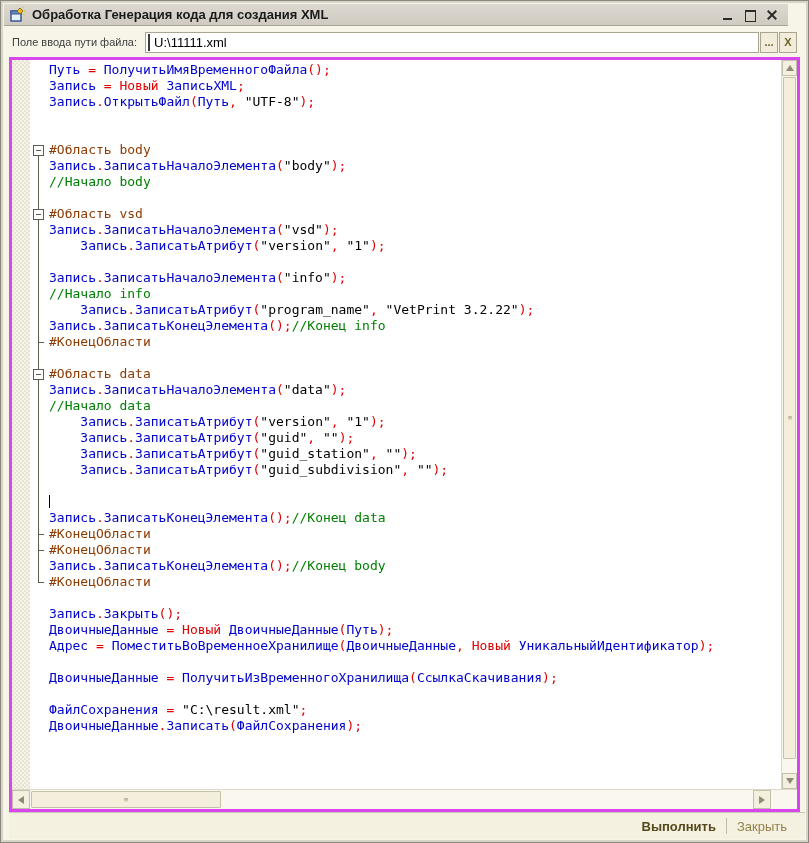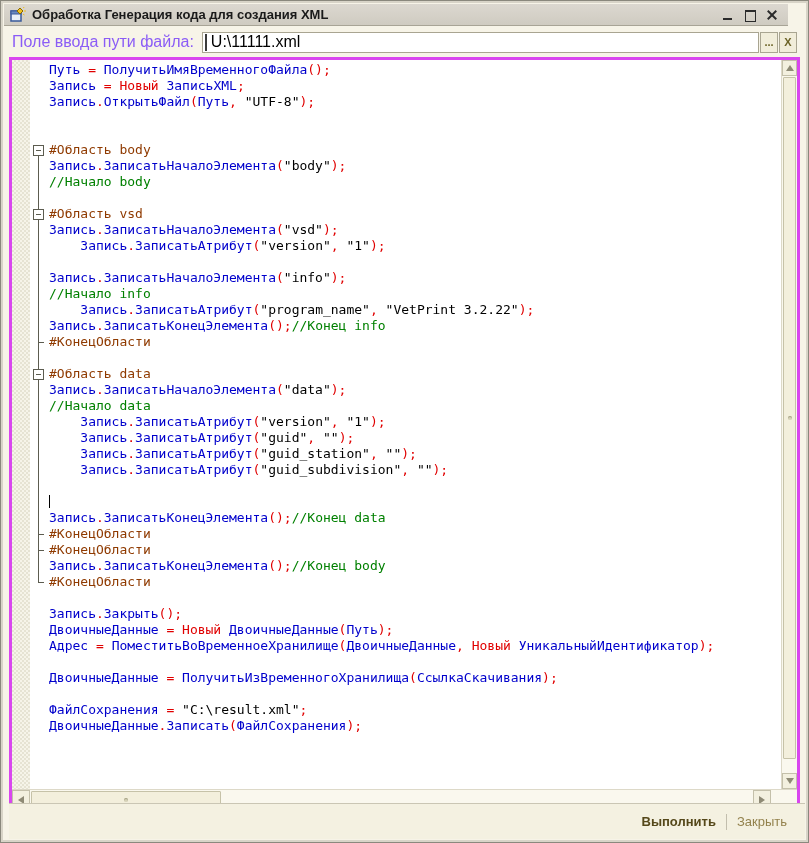--- a/index.html
+++ b/index.html
@@ -21,24 +21,24 @@
   .wc{width:12px;height:12px;position:relative;cursor:default;}
   .wc-min::after{content:"";position:absolute;left:1px;bottom:1px;width:9px;height:2px;background:#2b2b2b;}
   .wc-max::after{content:"";position:absolute;left:1px;top:1px;width:9px;height:9px;
     border:1px solid #2b2b2b;border-top-width:2px;}
   .wc-close::before,.wc-close::after{content:"";position:absolute;left:0;top:5px;width:12px;height:2px;background:#2b2b2b;}
   .wc-close::before{transform:rotate(45deg);}
   .wc-close::after{transform:rotate(-45deg);}
   
   .input-row{position:absolute;left:3px;right:3px;top:26px;height:30px;
     display:flex;align-items:center;padding:0 8px;}
-  .path-label{font-size:16px;color:#8b5cf6;white-space:nowrap;margin-right:8px;}
+  .path-label{font-size:11px;color:#404040;white-space:nowrap;margin-right:8px;}
   .path-wrap{flex:1;position:relative;height:21px;}
   .path-input{width:100%;height:21px;border:1px solid #a9a591;background:#fff;
-    font-family:"Liberation Sans",sans-serif;font-size:16px;color:#000;padding:0 4px 0 8px;outline:none;}
+    font-family:"Liberation Sans",sans-serif;font-size:13px;color:#000;padding:0 4px 0 8px;outline:none;}
   .input-caret{position:absolute;left:3px;top:2px;width:2px;height:17px;background:#3a3a3a;}
   .mini-btn{width:18px;height:21px;margin-left:1px;background:#f1edda;border:1px solid #a9a591;
     font-size:11px;font-weight:bold;color:#6b6226;display:flex;align-items:center;justify-content:center;
     font-family:"Liberation Sans",sans-serif;cursor:default;}
   
   .editor{position:absolute;left:8px;right:8px;top:56px;bottom:30px;
     border:3px solid #d946ef;background:#fff;}
   .code-viewport{position:absolute;left:0;top:0;right:16px;bottom:20px;overflow:hidden;background:#fff;}
   .hatch{position:absolute;left:0;top:0;bottom:0;width:18px;
     background:conic-gradient(#e6e3d3 25%,#f6f4e9 0 50%,#e6e3d3 0 75%,#f6f4e9 0);
@@ -77,21 +77,21 @@
   .tri-down{border-left:4px solid transparent;border-right:4px solid transparent;border-top:6px solid #8e8a75;}
   .tri-left{border-top:4px solid transparent;border-bottom:4px solid transparent;border-right:6px solid #8e8a75;}
   .tri-right{border-top:4px solid transparent;border-bottom:4px solid transparent;border-left:6px solid #8e8a75;}
   .vthumb{position:absolute;left:1px;right:1px;top:17px;bottom:30px;
     background:#f3efdc;border:1px solid #c6c2a8;border-radius:1px;}
   .hthumb{position:absolute;top:1px;bottom:1px;left:19px;width:190px;
     background:#f3efdc;border:1px solid #c6c2a8;border-radius:1px;}
   .grip{position:absolute;left:50%;top:50%;width:4px;height:4px;margin:-2px 0 0 -2px;
     border-radius:50%;background:#d8d4ba;box-shadow:inset 0 1px 1px #a39f82;}
   
-  .cmdbar{position:absolute;left:8px;right:3px;bottom:3px;height:36px;background:#f4f1e1;
+  .cmdbar{position:absolute;left:8px;right:3px;bottom:3px;height:27px;background:#f4f1e1;
     border-top:1px solid #cac6b4;display:flex;align-items:center;justify-content:flex-end;padding-right:8px;}
   .btn-run{font-size:13px;font-weight:bold;color:#55481a;padding:0 10px;cursor:default;white-space:nowrap;}
   .btn-sep{width:1px;height:16px;background:#c2bead;}
   .btn-close{font-size:13px;color:#93824d;padding:0 10px;cursor:default;white-space:nowrap;}
 </style>
 </head>
 <body>
 
 <div class="window">
 

